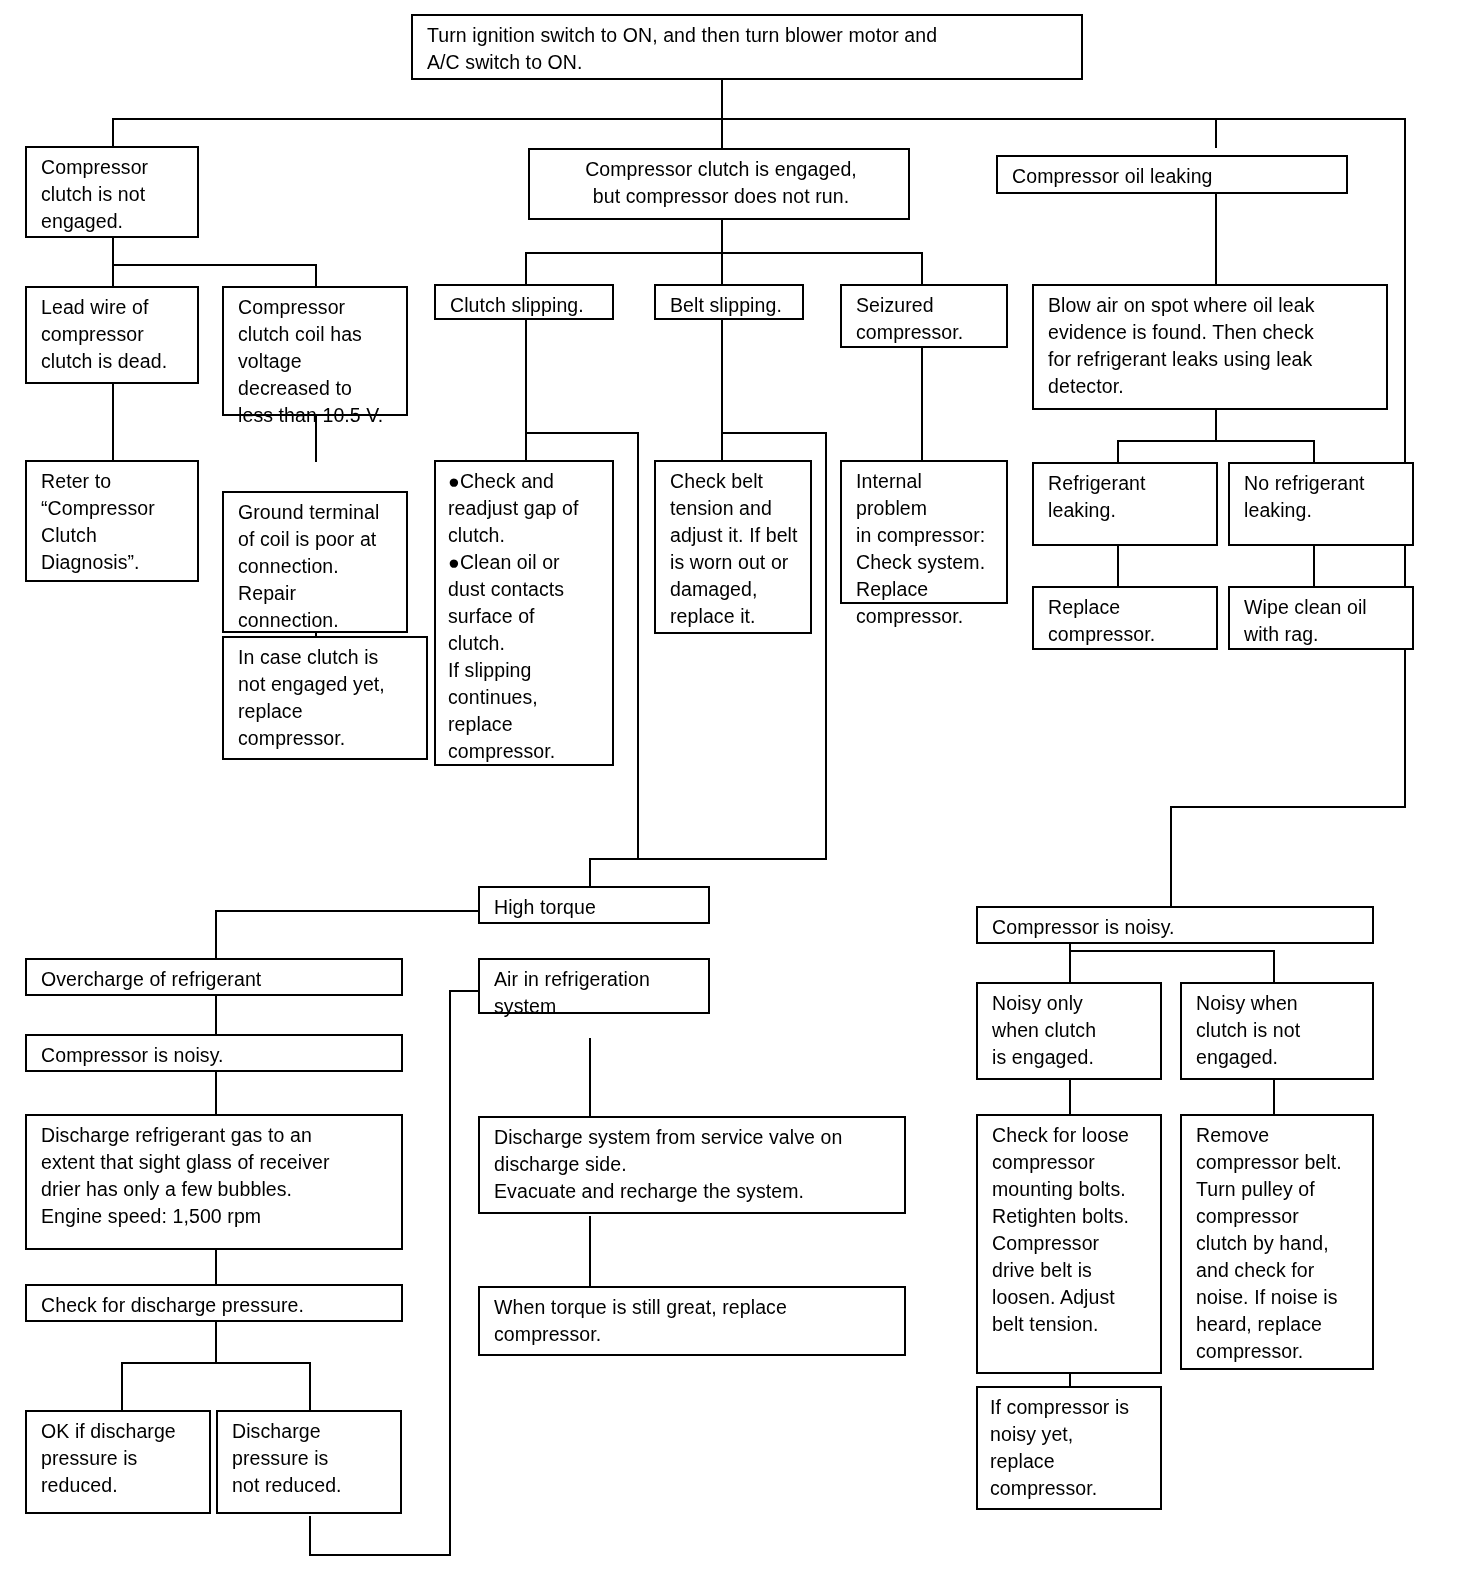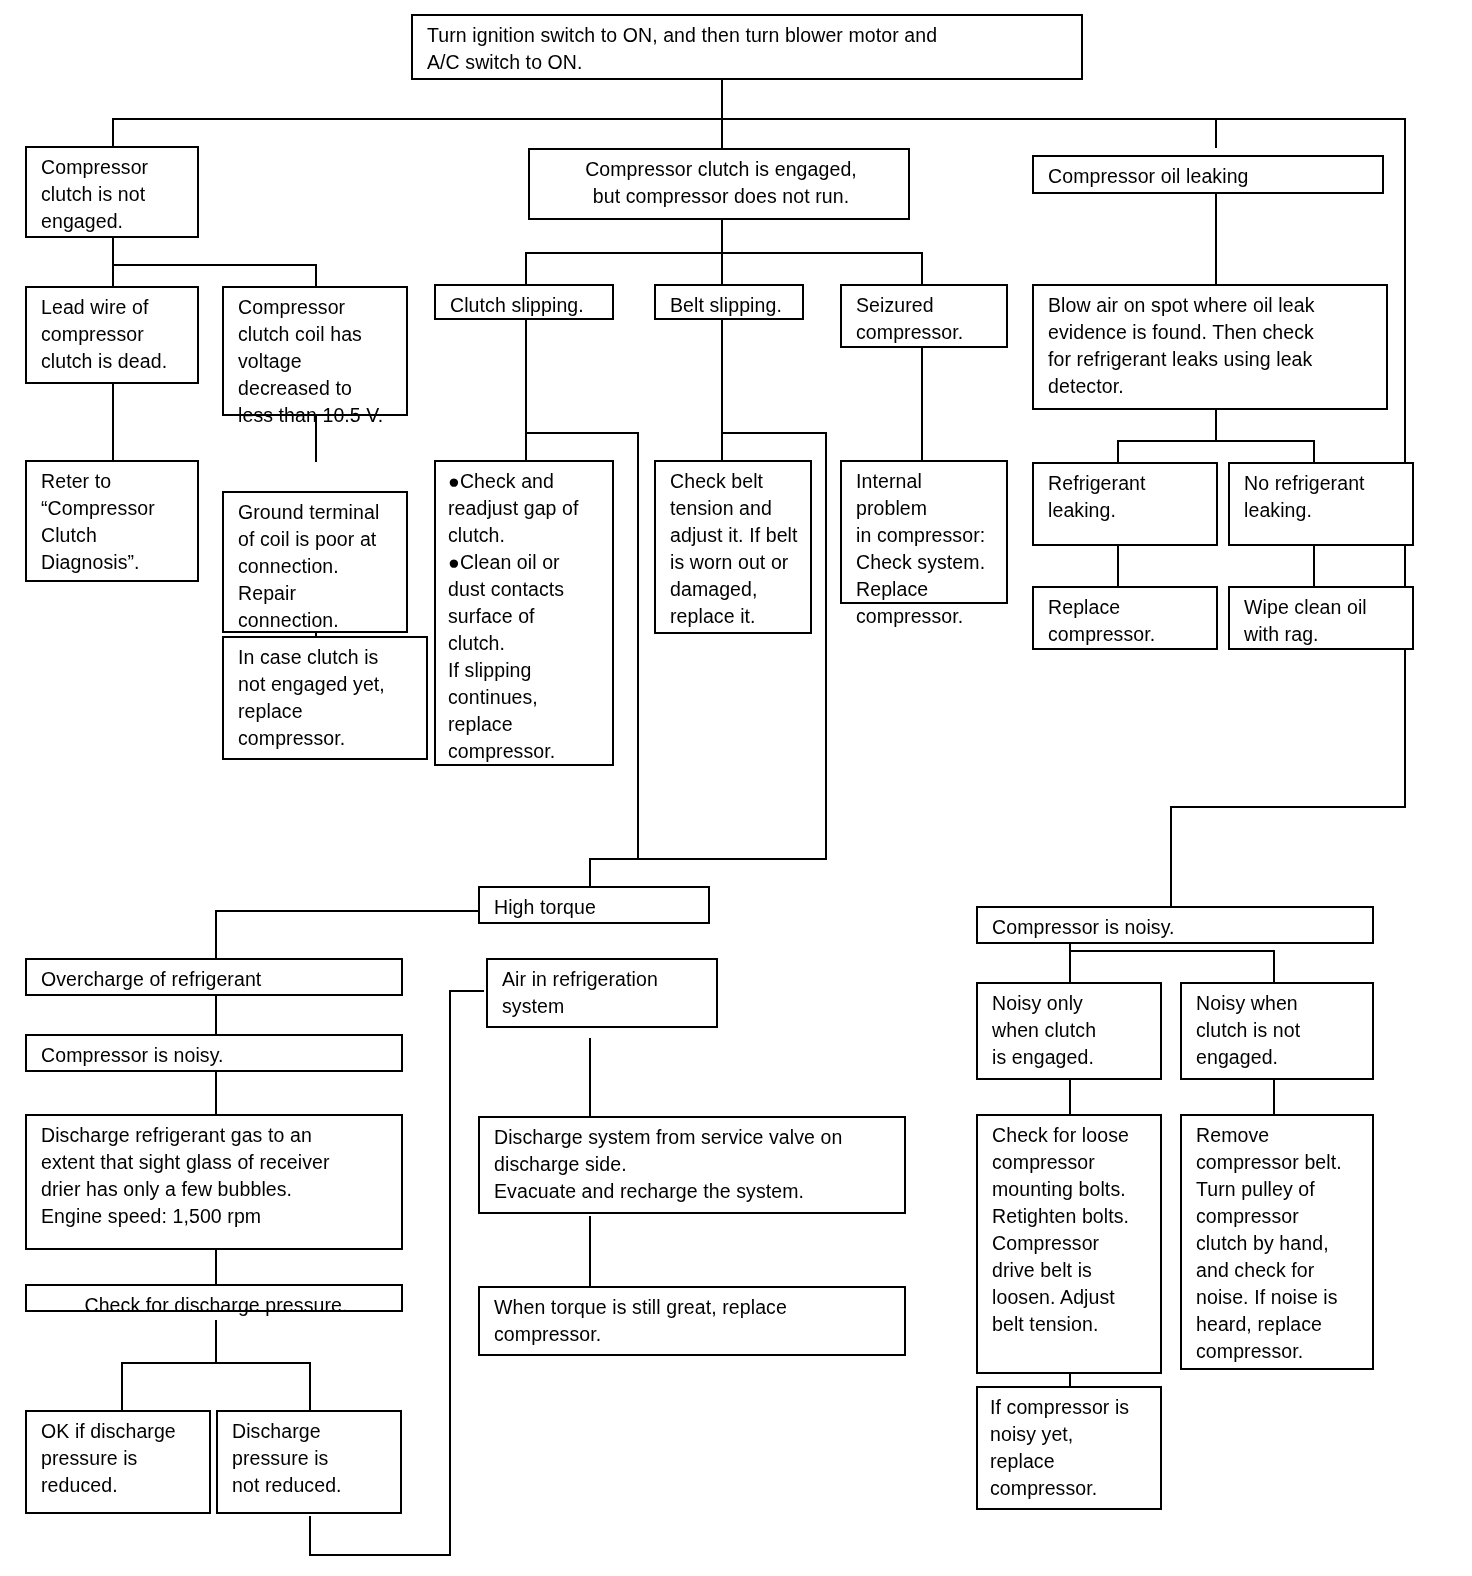--- a/index.html
+++ b/index.html
@@ -104,21 +104,21 @@
   <div class="box" style="left:411px;top:14px;width:672px;height:66px;">Turn ignition switch to ON, and then turn blower motor and
 A/C switch to ON.</div>
 
   <div class="box" style="left:25px;top:146px;width:174px;height:92px;">Compressor
 clutch is not
 engaged.</div>
 
   <div class="box" style="left:528px;top:148px;width:382px;height:72px;text-align:center;">Compressor clutch is engaged,
 but compressor does not run.</div>
 
-  <div class="box" style="left:1032px;top:155px;width:352px;height:39px;">Compressor oil leaking</div>
+  <div class="box" style="left:996px;top:155px;width:352px;height:39px;">Compressor oil leaking</div>
 
   <div class="box" style="left:25px;top:286px;width:174px;height:98px;">Lead wire of
 compressor
 clutch is dead.</div>
 
   <div class="box" style="left:222px;top:286px;width:186px;height:130px;">Compressor
 clutch coil has
 voltage
 decreased to
 less than 10.5 V.</div>
@@ -192,31 +192,31 @@
 
   <div class="box" style="left:25px;top:958px;width:378px;height:38px;">Overcharge of refrigerant</div>
 
   <div class="box" style="left:25px;top:1034px;width:378px;height:38px;">Compressor is noisy.</div>
 
   <div class="box" style="left:25px;top:1114px;width:378px;height:136px;">Discharge refrigerant gas to an
 extent that sight glass of receiver
 drier has only a few bubbles.
 Engine speed: 1,500 rpm</div>
 
-  <div class="box" style="left:25px;top:1284px;width:378px;height:28px;text-align:center;">Check for discharge pressure.</div>
+  <div class="box" style="left:25px;top:1284px;width:378px;height:38px;">Check for discharge pressure.</div>
 
   <div class="box" style="left:25px;top:1410px;width:186px;height:104px;">OK if discharge
 pressure is
 reduced.</div>
 
   <div class="box" style="left:216px;top:1410px;width:186px;height:104px;">Discharge
 pressure is
 not reduced.</div>
 
-  <div class="box" style="left:478px;top:958px;width:232px;height:70px;margin-left:8px;">Air in refrigeration
+  <div class="box" style="left:478px;top:958px;width:232px;height:56px;">Air in refrigeration
 system</div>
 
   <div class="box" style="left:478px;top:1116px;width:428px;height:98px;">Discharge system from service valve on
 discharge side.
 Evacuate and recharge the system.</div>
 
   <div class="box" style="left:478px;top:1286px;width:428px;height:70px;">When torque is still great, replace
 compressor.</div>
 
   <div class="box" style="left:976px;top:906px;width:398px;height:38px;">Compressor is noisy.</div>

